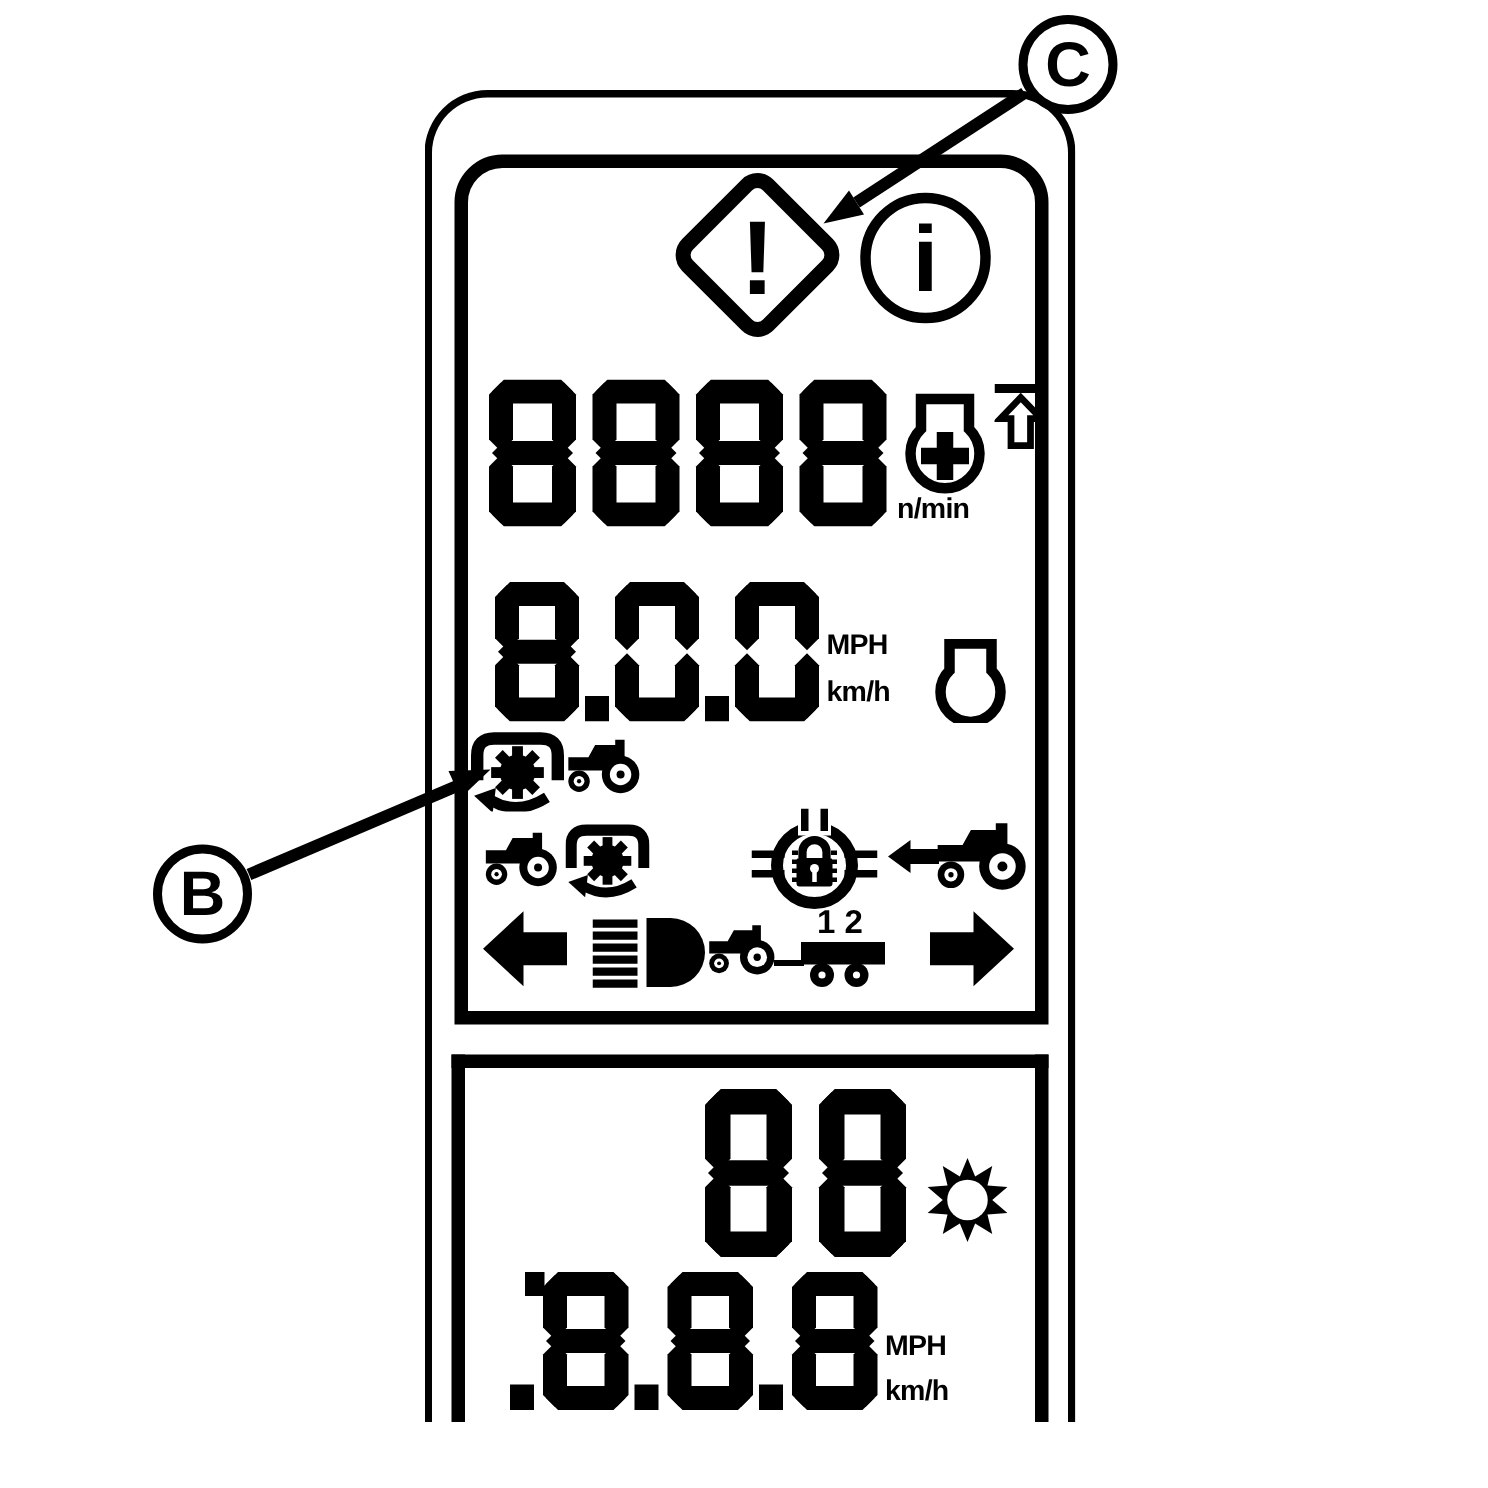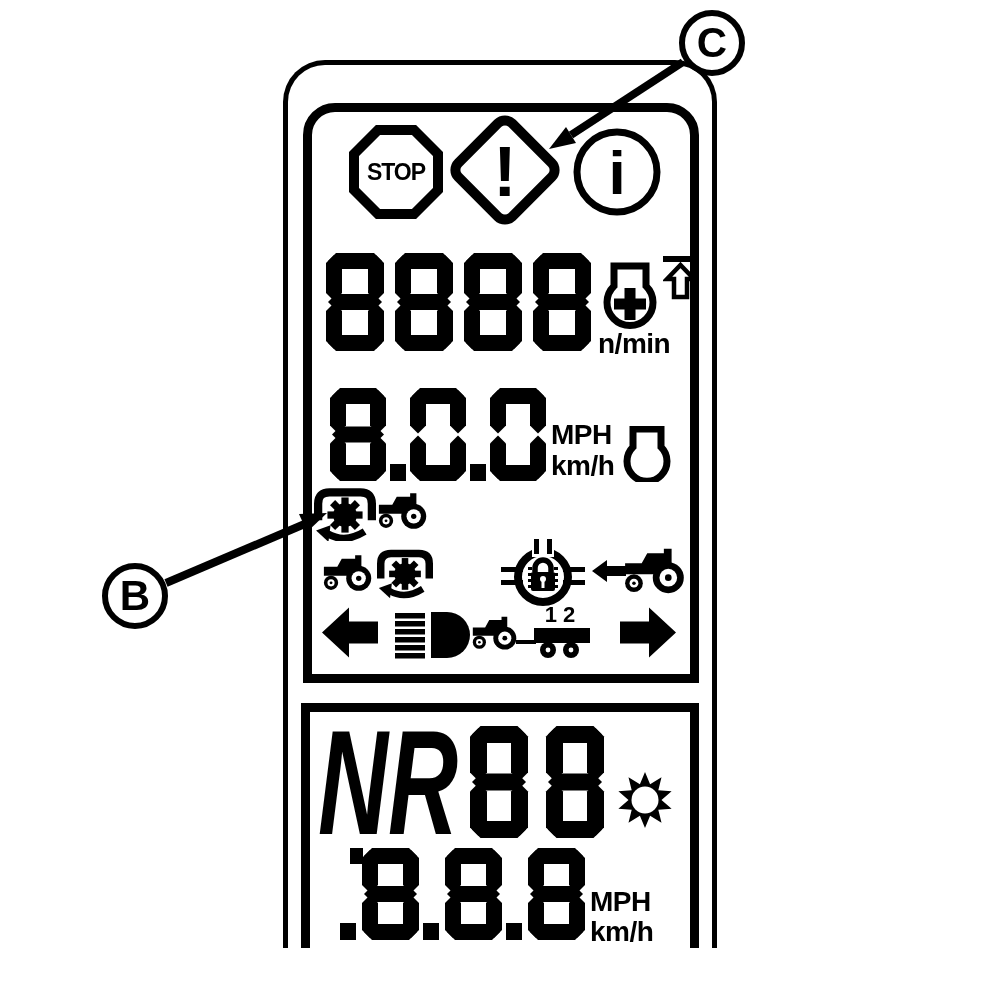--- a/index.html
+++ b/index.html
@@ -7,43 +7,37 @@
           font-family:"Liberation Sans",sans-serif;color:#000;}
   .abs{position:absolute;}
   
   #outer-frame{left:283px;top:60px;width:434px;height:888px;box-sizing:border-box;
     border:5px solid #000;border-bottom:none;border-radius:42px 42px 0 0;}
   #upper-panel{left:303px;top:103px;width:396px;height:580px;box-sizing:border-box;
     border:9px solid #000;border-radius:32px 32px 0 0;}
   #lower-panel{left:301px;top:703px;width:398px;height:245px;box-sizing:border-box;
     border:9px solid #000;border-bottom:none;}
   .lbl{font-weight:bold;letter-spacing:-0.5px;line-height:1;white-space:pre;}
-  .unit{font-size:28px;}
+  .unit{font-size:19px;}
   .callout{width:66px;height:66px;box-sizing:border-box;border:6px solid #000;border-radius:50%;
     background:#fff;display:flex;align-items:center;justify-content:center;
     font-weight:bold;font-size:42px;z-index:30;}
   svg{display:block;}
   .icon svg text{font-family:"Liberation Sans",sans-serif;}
   #arrow-overlay{left:0;top:0;z-index:20;pointer-events:none;}
 </style>
 </head>
 <body>
 
 <div id="canvas">
 
   <div id="outer-frame" class="abs"></div>
   <div id="upper-panel" class="abs"></div>
   <div id="lower-panel" class="abs"></div>
 
-  <div class="abs icon" style="left:349px;top:125px">
-    <svg width="94" height="94" viewBox="0 0 94 94">
-      <path d="M29,5 H65 L89,29 V65 L65,89 H29 L5,65 V29 Z" fill="#fff" stroke="#000" stroke-width="10"></path>
-      <text x="47" y="55" font-size="23" font-weight="bold" text-anchor="middle" letter-spacing="-1">STOP</text>
-    </svg>
-  </div>
 
   <div class="abs icon" style="left:447px;top:112px">
     <svg width="116" height="116" viewBox="0 0 116 116">
       <rect x="20" y="20" width="76" height="76" rx="10" fill="#fff" stroke="#000" stroke-width="10" transform="rotate(45 58 58)"></rect>
       <text x="58" y="84" font-size="70" font-weight="bold" text-anchor="middle">!</text>
     </svg>
   </div>
 
   <div class="abs icon" style="left:572px;top:127px">
     <svg width="90" height="90" viewBox="0 0 90 90">
@@ -280,25 +274,20 @@
         <circle cx="99" cy="46" r="2.4" fill="#fff"></circle>
     </svg>
   </div>
 
   <div class="abs icon" style="left:620px;top:604px">
     <svg width="56" height="58" viewBox="0 0 56 57">
       <path d="M56,28 L29,3 V17 H0 V39 H29 V53 Z" fill="#000"></path>
     </svg>
   </div>
 
-  <div class="abs" style="left:318px;top:722px">
-    <svg width="142" height="118" viewBox="0 0 142 118">
-      <text x="0" y="112" font-size="148" font-weight="bold" font-style="italic" textLength="140" lengthAdjust="spacingAndGlyphs">NR</text>
-    </svg>
-  </div>
 
   <div class="abs" style="left:470px;top:726px">
       <svg width="154" height="112" viewBox="0 0 154 112">
         <polygon fill="#000000" points="10.5,0 47.5,0 56,8.5 47.5,17 10.5,17 2,8.5"></polygon>
         <polygon fill="#000000" points="49.5,2 58,10.5 58,46.5 49.5,55 41,46.5 41,10.5"></polygon>
         <polygon fill="#000000" points="49.5,57 58,65.5 58,101.5 49.5,110 41,101.5 41,65.5"></polygon>
         <polygon fill="#000000" points="10.5,95 47.5,95 56,103.5 47.5,112 10.5,112 2,103.5"></polygon>
         <polygon fill="#000000" points="8.5,57 17,65.5 17,101.5 8.5,110 0,101.5 0,65.5"></polygon>
         <polygon fill="#000000" points="8.5,2 17,10.5 17,46.5 8.5,55 0,46.5 0,10.5"></polygon>
         <polygon fill="#000000" points="10.5,47.5 47.5,47.5 56,56 47.5,64.5 10.5,64.5 2,56"></polygon>

